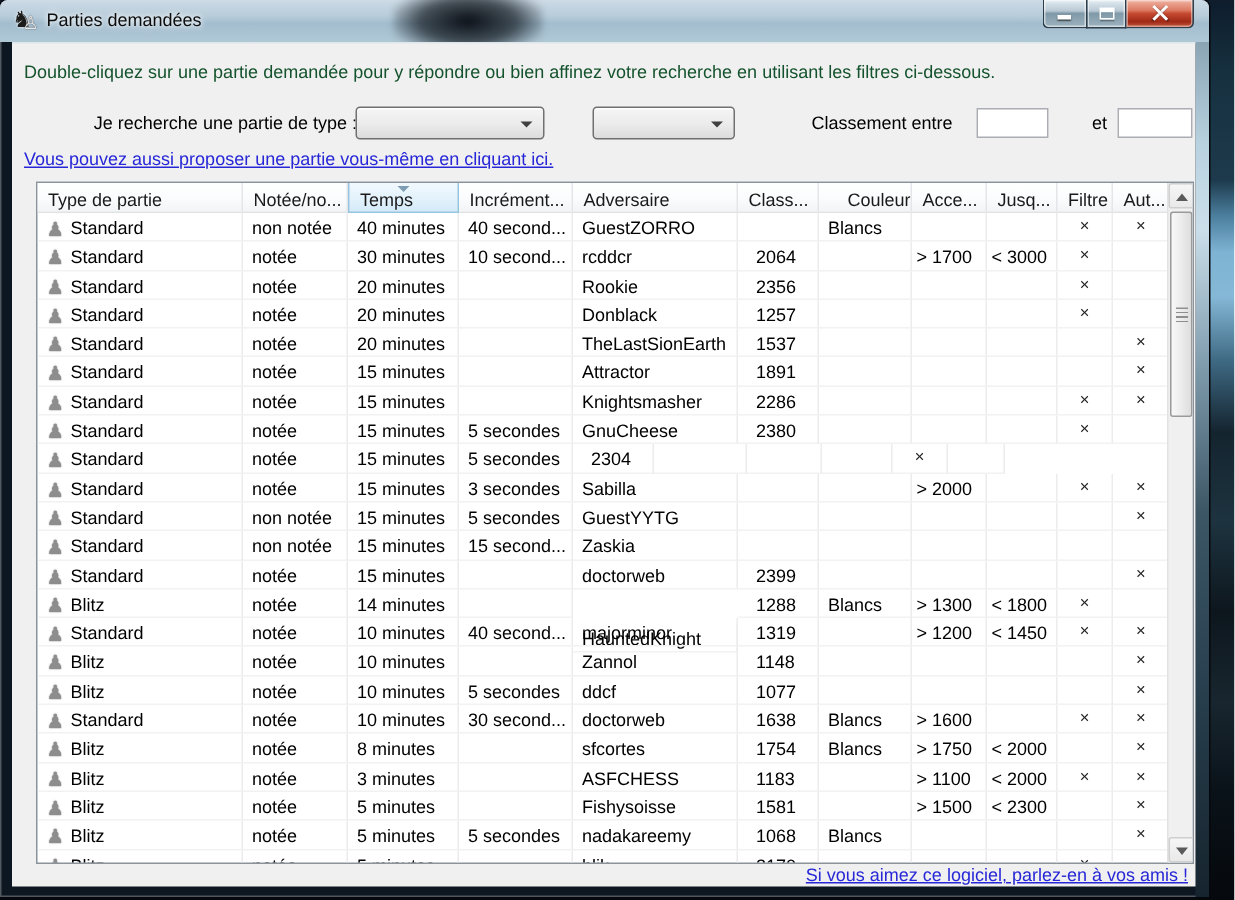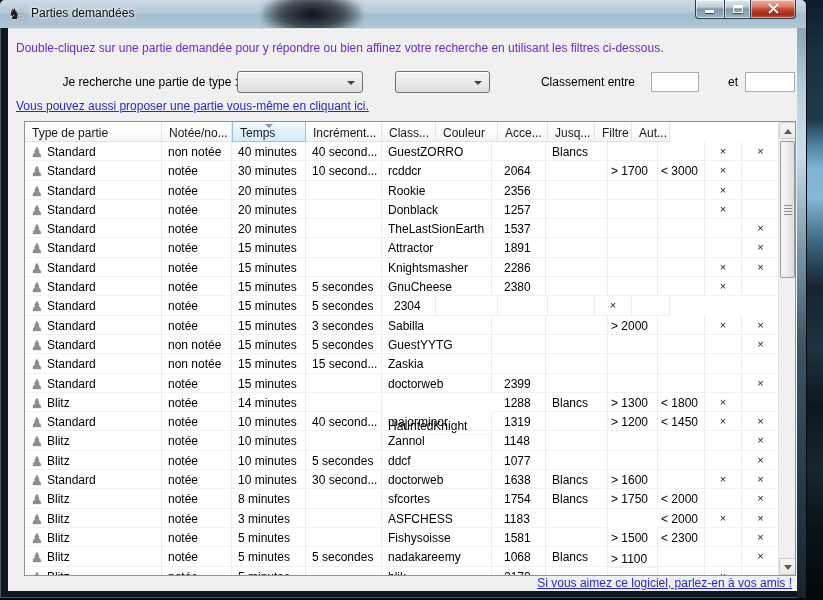--- a/index.html
+++ b/index.html
@@ -48,21 +48,21 @@
   .glyph-close::after  { transform:rotate(-45deg); }
 
   .frame-right { position:absolute; top:28px; right:0; width:9px; bottom:0;
     background:linear-gradient(180deg,#8aa4b4 0%,#b9d2e0 12%,#cadeea 22%,#7e9bac 38%,
       #3d5666 55%,#28404f 75%,#16242e 100%); }
 
   .client { position:absolute; left:8px; top:28px; width:789px; height:563px;
     background:#f0f0f0; border-top:1px solid #dfe6ea; }
 
   
-  .intro { position:absolute; left:8px; top:12px; font-size:12px; color:#6d28d9; }
+  .intro { position:absolute; left:8px; top:12px; font-size:12px; color:#14532d; }
   .lbl { position:absolute; font-size:12px; color:#000; }
   .combo { position:absolute; height:22px; border:1px solid #707070; border-radius:3px;
     background:linear-gradient(180deg,#f5f5f5 0%,#ebebeb 55%,#dcdcdc 100%);
     box-shadow:inset 0 1px 0 #fff; }
   .combo .arrow { position:absolute; right:7px; top:9px; width:0; height:0;
     border-left:4px solid transparent; border-right:4px solid transparent;
     border-top:4px solid #404040; }
   .combo .val { position:absolute; left:6px; top:4px; font-size:12px; color:#000; }
   .tb { position:absolute; height:20px; border:1px solid #abadb3; background:#fff;
     font-size:12px; padding:0 3px; font-family:inherit; }
@@ -160,22 +160,23 @@
       <input class="tb" style="left: 737px; top: 43px; width: 50px;" type="text" value="">
 
       <a class="link propose">Vous pouvez aussi proposer une partie vous-même en cliquant ici.</a>
 
       <div class="listview">
         <div class="lv-header" id="lvHeader">
             <div class="hcell" style="width: 137px;"><span>Type de partie</span></div>
             <div class="hcell" style="width: 70px;"><span>Notée/no...</span></div>
             <div class="hcell sorted" style="width: 74px;"><span>Temps</span><i class="sort-arrow"></i></div>
             <div class="hcell" style="width: 76px;"><span>Incrément...</span></div>
+            <div class="hcell" style="width: 110px;"><span>Adversaire</span></div>
             <div class="hcell" style="width: 54px;"><span>Class...</span></div>
-            <div class="hcell" style="width: 62px;"><span>Couleur</span></div>
+            <div class="hcell" style="width: 62px; text-align: right;"><span>Couleur</span></div>
             <div class="hcell" style="width: 50px;"><span>Acce...</span></div>
             <div class="hcell" style="width: 47px;"><span>Jusq...</span></div>
             <div class="hcell" style="width: 37px;"><span>Filtre</span></div>
             <div class="hcell" style="width: 38px;"><span>Aut...</span></div>
           </div>
         <div class="lv-body" id="lvBody">
             <div class="lvrow">
               <div class="cell" style="width: 137px;"><span class="pawn">♟</span>Standard</div>
               <div class="cell" style="width: 70px;">non notée</div>
               <div class="cell" style="width: 74px;">40 minutes</div>
@@ -422,21 +423,21 @@
               <div class="cell center" style="width: 38px;">×</div>
             </div>
             <div class="lvrow">
               <div class="cell" style="width: 137px;"><span class="pawn">♟</span>Blitz</div>
               <div class="cell" style="width: 70px;">notée</div>
               <div class="cell" style="width: 74px;">3 minutes</div>
               <div class="cell" style="width: 76px;"></div>
               <div class="cell" style="width: 110px;">ASFCHESS</div>
               <div class="cell num" style="width: 54px;">1183</div>
               <div class="cell" style="width: 62px;"></div>
-              <div class="cell lim" style="width: 50px; margin-top: 40px;">&gt; 1100</div>
+              <div class="cell lim" style="width: 50px;">&gt; 1100</div>
               <div class="cell lim" style="width: 47px;">&lt; 2000</div>
               <div class="cell center" style="width: 37px;">×</div>
               <div class="cell center" style="width: 38px;">×</div>
             </div>
             <div class="lvrow">
               <div class="cell" style="width: 137px;"><span class="pawn">♟</span>Blitz</div>
               <div class="cell" style="width: 70px;">notée</div>
               <div class="cell" style="width: 74px;">5 minutes</div>
               <div class="cell" style="width: 76px;"></div>
               <div class="cell" style="width: 110px;">Fishysoisse</div>

